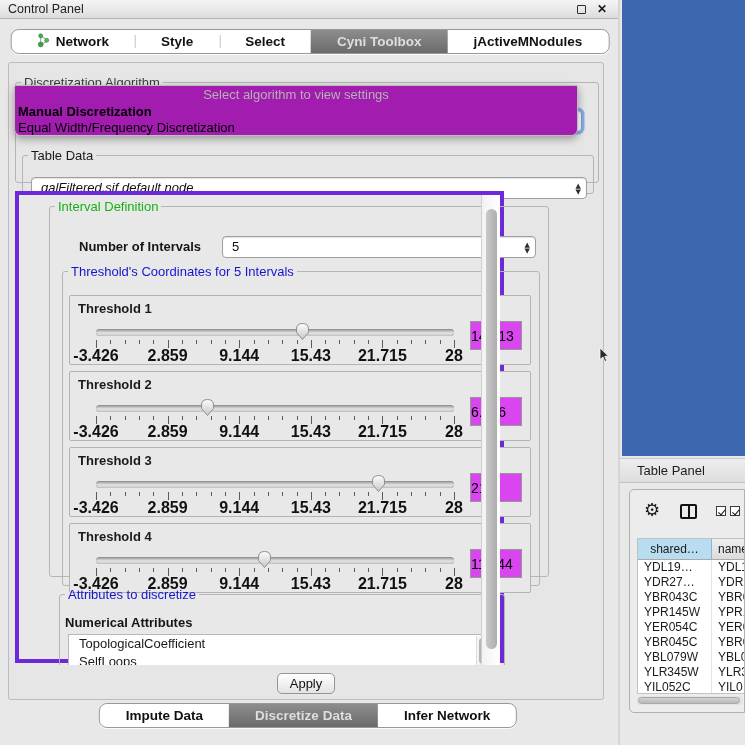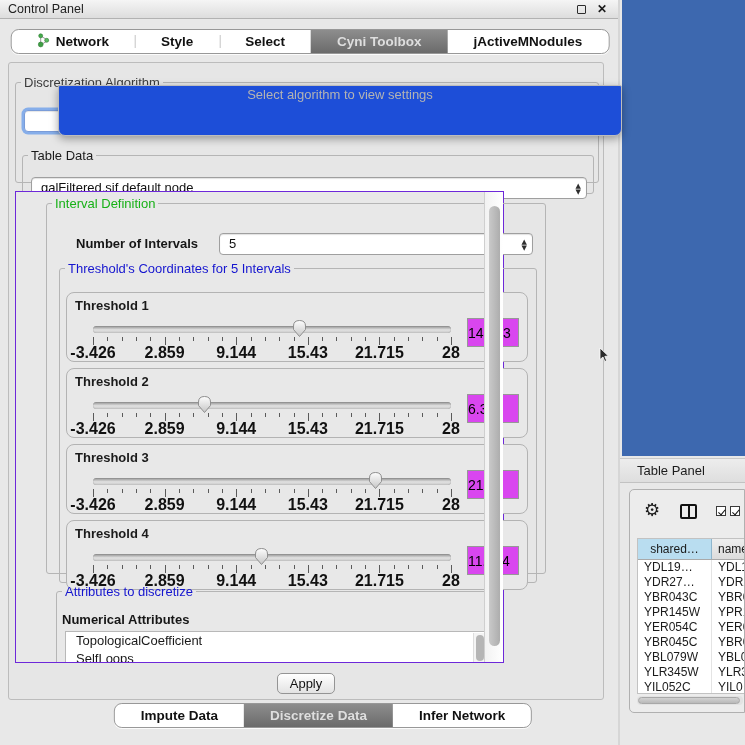--- a/index.html
+++ b/index.html
@@ -9,50 +9,50 @@
   
   .titlebar{position:absolute;left:0;top:0;width:620px;height:19px;background:linear-gradient(#f5f5f5,#dddddd);border-bottom:1px solid #b2b2b2;font-size:12.5px;line-height:18px;padding-left:8px;color:#222;}
   .win-float{position:absolute;left:577px;top:5px;width:9px;height:9px;border:1.6px solid #2c2c2c;border-radius:1px;background:transparent;}
   .win-close{position:absolute;left:595px;top:2px;width:14px;height:15px;font-size:12px;font-weight:bold;color:#1b1b1b;text-align:center;line-height:15px;}
 
   .seg-group{position:absolute;display:inline-flex;background:#fff;border:1px solid #989898;border-radius:8px;overflow:hidden;height:25px;box-shadow:0 1px 0 rgba(255,255,255,.8);}
   .seg{padding:0 26px;font-size:13.5px;font-weight:bold;display:flex;align-items:center;gap:6px;color:#111;position:relative;white-space:nowrap;}
   .seg.sel{background:linear-gradient(#8d8d8d,#6b6b6b);color:#dedede;}
   .seg .vsep{position:absolute;left:0;top:5px;bottom:5px;width:1px;background:#c4c4c4;}
   .top-tabs{left:310px;top:29px;transform:translateX(-50%);}
-  .bottom-tabs{left:323px;top:703px;transform:translateX(-50%);}
+  .bottom-tabs{left:308px;top:703px;transform:translateX(-50%);}
 
   .cyni-outer{position:absolute;left:8px;top:62px;width:596px;height:638px;background:#e6e6e6;border:1px solid #bcbcbc;border-radius:3px;}
 
   fieldset{border:1px solid #b5b5b5;border-radius:3px;position:absolute;padding:0;}
   legend{font-size:13px;padding:0 3px;margin-left:5px;white-space:nowrap;}
   .lg-black{color:#1a1a1a;}
   .lg-gray{color:#3c3c3c;}
   .lg-green{color:#17b117;}
   .lg-blue{color:#1515cf;}
 
   .combo{position:absolute;background:#fff;border:1px solid #9f9f9f;border-radius:4px;height:22px;font-size:13px;line-height:20px;padding:0 22px 0 9px;color:#101010;box-shadow:inset 0 1px 1px rgba(0,0,0,.12);overflow:hidden;white-space:nowrap;}
   .combo .arr{position:absolute;right:5px;top:1px;height:20px;display:flex;flex-direction:column;align-items:center;justify-content:center;font-size:7px;line-height:6px;color:#2e2e2e;font-family:"DejaVu Sans",sans-serif;}
   .combo.focus{border-color:#7a9cd8;box-shadow:0 0 0 2.5px rgba(110,160,235,.8), inset 0 1px 1px rgba(0,0,0,.1);}
 
-  .popup{position:absolute;left:14px;top:85px;width:564px;height:51px;background:#1d4ed8;border:1px solid #bdbdbd;border-radius:2px 2px 7px 7px;box-shadow:0 3px 9px rgba(0,0,0,.35);z-index:50;font-size:13px;overflow:hidden;margin-left:44px;}
+  .popup{position:absolute;left:14px;top:85px;width:564px;height:51px;background:#a21caf;border:1px solid #bdbdbd;border-radius:2px 2px 7px 7px;box-shadow:0 3px 9px rgba(0,0,0,.35);z-index:50;font-size:13px;overflow:hidden;}
   .popup .ph{color:#b3b3b3;text-align:center;height:18px;line-height:18px;}
   .popup .opt{height:16px;line-height:16px;padding-left:3px;color:#000;}
   .popup .opt.bold{font-weight:bold;}
 
-  .scrollpane{position:absolute;left:14px;top:190px;width:489px;height:472px;border:1px solid #6d28d9;background:#e8e8e8;}
+  .scrollpane{position:absolute;left:14px;top:190px;width:489px;height:472px;border:4px solid #6d28d9;background:#e8e8e8;}
   .viewport{position:absolute;left:0;top:0;width:566px;height:470px;overflow:hidden;}
   .vscroll{position:absolute;right:0;top:0;width:19px;height:470px;background:linear-gradient(90deg,#f2f2f2,#ffffff);border-left:1px solid #cfcfcf;}
   .vscroll .thumb{position:absolute;left:4px;top:14px;width:11px;height:440px;border-radius:6px;background:linear-gradient(90deg,#c9c9c9,#adadad);}
   .list-scroll{position:absolute;right:1px;top:1px;width:12px;bottom:1px;background:#f4f4f4;border-left:1px solid #ddd;}
   .list-scroll .thumb{position:absolute;left:2px;top:2px;width:8px;height:26px;border-radius:4px;background:#b5b5b5;}
 
   .lbl-bold{position:absolute;font-size:13px;font-weight:bold;color:#161616;white-space:nowrap;}
 
-  .thr{position:relative;width:462px;height:70px;background:#e8e8e8;border:1px solid #b3b3b3;border-radius:8px;margin:0 0 6px 6px;}
+  .thr{position:relative;width:462px;height:70px;background:#e8e8e8;border:1px solid #b3b3b3;border-radius:2px;margin:0 0 6px 6px;}
   .thr .t{position:absolute;left:8px;top:5px;font-weight:bold;font-size:13px;}
   .thr .track{position:absolute;left:26px;top:33px;width:358px;height:7px;border-radius:4px;background:linear-gradient(#8f8f8f,#e2e2e2 55%,#c8c8c8);box-shadow:inset 0 0 1px rgba(0,0,0,.4);}
   .thr .tick{position:absolute;width:1px;background:#5a5a5a;}
   .thr .tlab{position:absolute;top:51px;font-size:16px;font-weight:bold;color:#111;transform:translateX(-50%);}
   .thr input{position:absolute;right:8px;top:25px;width:52px;height:29px;border:1px solid #979797;background:#d946ef;font:14px "Liberation Sans",sans-serif;text-align:left;padding-right:5px;color:#000;}
   .thr .handle{position:absolute;top:26px;}
 
   .attr-list{position:absolute;background:#fff;border:1px solid #b8b8b8;font-size:13px;}
   .attr-list .item{height:18px;line-height:18px;padding-left:10px;}
 
@@ -130,21 +130,21 @@
 
 <div class="cyni-outer">
 
   <fieldset style="left:6px;top:12px;width:584px;height:108px;">
     <legend class="lg-gray">Discretization Algorithm</legend>
     <div class="combo focus" style="left:8px;top:20px;width:558px;">
       <span class="arr">▲<br>▼</span>
     </div>
     <fieldset style="left:6px;top:58px;width:572px;height:46px;">
       <legend class="lg-black">Table Data</legend>
-      <div class="combo" style="left:8px;top:14px;width:556px;">
+      <div class="combo" style="left:8px;top:14px;width:556px;font-style:italic;">
         <span>galFiltered.sif default node</span>
         <span class="arr">▲<br>▼</span>
       </div>
     </fieldset>
   </fieldset>
 
   <div class="scrollpane" style="left:6px;top:128px;">
     <div class="viewport">
 
       <fieldset style="left:30px;top:4px;width:500px;height:378px;">
@@ -351,20 +351,24 @@
     <div class="seg sel">
       <span>Discretize Data</span>
     </div>
     <div class="seg">
       <span>Infer Network</span>
     </div>
   </div>
 
 <div class="popup">
   <div class="ph">Select algorithm to view settings</div>
+  <div>
+      <div class="opt bold">Manual Discretization</div>
+      <div class="opt">Equal Width/Frequency Discretization</div>
+    </div>
 </div>
 
 <div class="v-divider"></div>
 
 <div class="net-frame">
   
 </div>
 
 <div class="tp-bar">
   <span>Table Panel</span>

